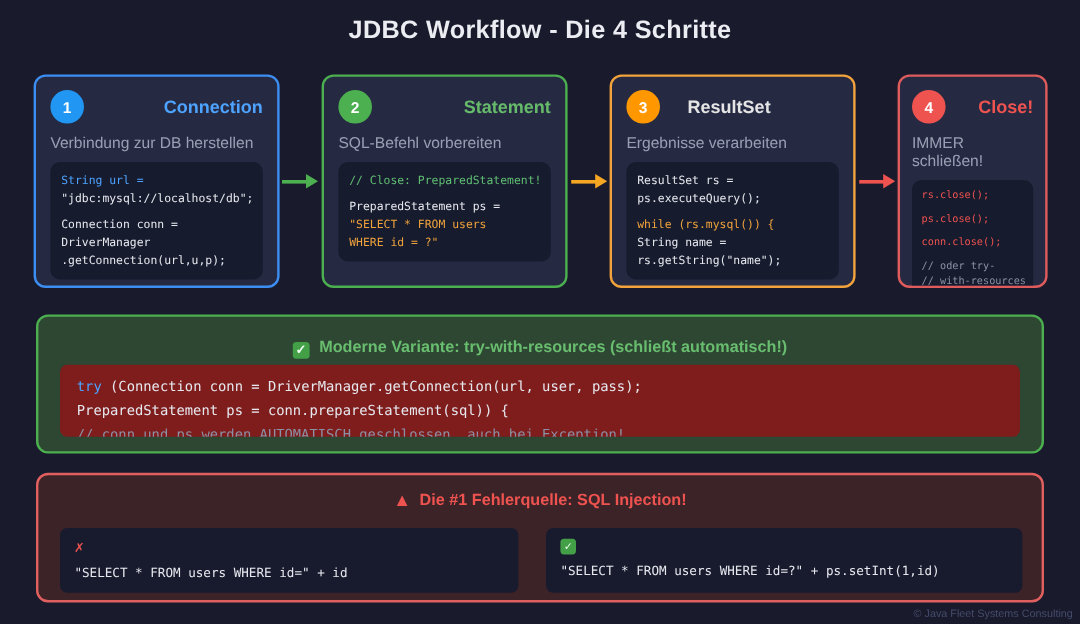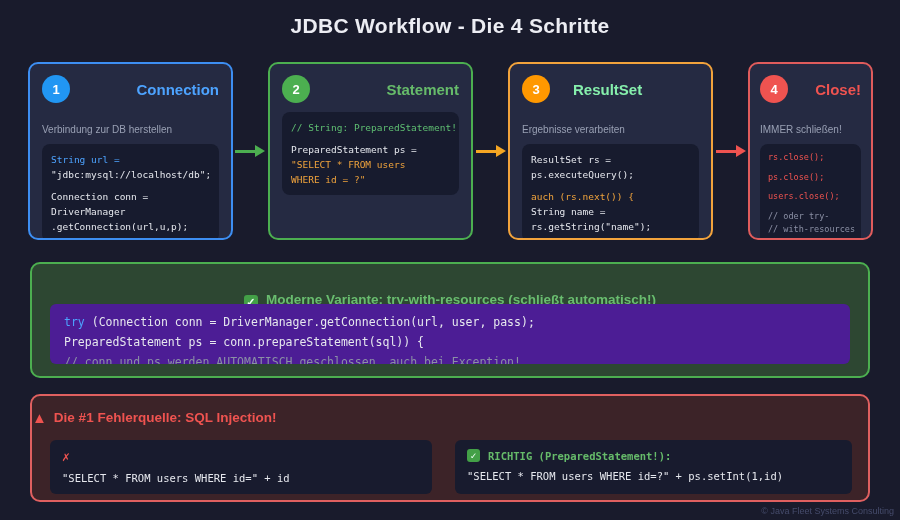--- a/index.html
+++ b/index.html
@@ -22,21 +22,21 @@
   .card2{left:268px;width:205px;}
   .card3{left:508px;width:205px;}
   .card4{left:748px;width:125px;padding:11px 10px;}
   .card-head{display:flex;align-items:center;}
   .num{
     width:28px;height:28px;border-radius:50%;flex:0 0 28px;
     display:flex;align-items:center;justify-content:center;
     color:#fff;font-weight:bold;font-size:13px;background:#888;
   }
   .card-title{margin-left:auto;font-size:15px;font-weight:bold;}
-  .card-sub{margin-top:21px;font-size:10px;color:#99a0b4;}
+  .card-sub{margin-top:8px;font-size:13px;color:#99a0b4;}
   .code-block{
     margin-top:9px;background:#171b2e;border-radius:8px;padding:8px 9px;
     font-family:"DejaVu Sans Mono",monospace;font-size:9.5px;line-height:15px;
     white-space:nowrap;
   }
   .card4 .code-block{font-size:8.5px;line-height:13.5px;padding:7px 8px;}
   .code-line.gap{margin-top:7px;}
   .card4 .code-line.gap{margin-top:6px;}
   .c-blue{color:#4da3ff;}  .c-white{color:#e6e8ee;}
   .c-green{color:#5fbf72;} .c-orange{color:#f0a33c;}
@@ -49,40 +49,40 @@
     position:absolute;left:20px;top:0;width:0;height:0;
     border-top:6px solid transparent;border-bottom:6px solid transparent;
     border-left:10px solid #888;
   }
   
   .modern{
     position:absolute;left:30px;top:262px;width:840px;height:116px;box-sizing:border-box;
     background:#2d4732;border:2px solid #4caf50;border-radius:10px;
   }
   .modern-head{
-    margin-top:28px;text-align:center;font-size:13.5px;font-weight:bold;color:#69bd6f;
+    margin-top:17px;text-align:center;font-size:13.5px;font-weight:bold;color:#69bd6f;
   }
   .check-badge{
     display:inline-block;width:14px;height:14px;background:#43a047;border-radius:3px;
     color:#eafff0;font-size:11px;line-height:14px;text-align:center;font-weight:bold;
     vertical-align:-2px;margin-right:8px;
   }
   .modern-code{
     position:absolute;left:18px;right:18px;top:40px;bottom:12px;
-    background:#4c1d95;border-radius:6px;padding:8px 14px;box-sizing:border-box;
+    background:#7f1d1d;border-radius:6px;padding:8px 14px;box-sizing:border-box;
     font-family:"DejaVu Sans Mono",monospace;font-size:11.5px;line-height:20px;
     white-space:nowrap;overflow:hidden;
   }
   
   .warn{
     position:absolute;left:30px;top:394px;width:840px;height:108px;box-sizing:border-box;
     background:#3c2328;border:2px solid #e06060;border-radius:10px;
   }
   .warn-head{
-    margin-top:13px;text-align:left;font-size:13.5px;font-weight:bold;color:#ef5350;
+    margin-top:13px;text-align:center;font-size:13.5px;font-weight:bold;color:#ef5350;
   }
   .tri-icon{font-size:15px;color:#ef5350;margin-right:7px;vertical-align:-1px;}
   .warn-box{
     position:absolute;top:44px;height:54px;box-sizing:border-box;
     background:#181b2e;border-radius:6px;padding:9px 12px;
     font-family:"DejaVu Sans Mono",monospace;font-size:10.5px;white-space:nowrap;overflow:hidden;
   }
   .wrong-box{left:18px;width:382px;}
   .right-box{left:423px;width:397px;}
   .box-label{display:flex;align-items:center;gap:8px;font-weight:bold;}
@@ -115,53 +115,54 @@
         <div class="code-line"><span class="c-white">DriverManager</span></div>
         <div class="code-line"><span class="c-white">.getConnection(url,u,p);</span></div>
       </div>
   </div>
 
   <div class="card card2" style="border-color: rgb(76, 175, 80);">
     <div class="card-head">
       <span class="num" style="background: rgb(76, 175, 80);">2</span>
       <span class="card-title" style="color: rgb(102, 187, 106);">Statement</span>
     </div>
-    <div class="code-block">
-        <div class="code-line"><span class="c-green">// String: PreparedStatement!</span></div>
+    <div class="card-sub">SQL-Befehl vorbereiten</div>
+    <div class="code-block">
+        <div class="code-line"><span class="c-green">// Close: PreparedStatement!</span></div>
         <div class="code-line gap"><span class="c-white">PreparedStatement ps =</span></div>
         <div class="code-line"><span class="c-orange">"SELECT * FROM users</span></div>
         <div class="code-line"><span class="c-orange">WHERE id = ?"</span></div>
       </div>
   </div>
 
   <div class="card card3" style="border-color: rgb(242, 163, 60);">
     <div class="card-head">
       <span class="num" style="background: rgb(255, 152, 0);">3</span>
-      <span class="card-title" style="color: #86efac; margin-left: 23px;">ResultSet</span>
+      <span class="card-title" style="color: #e5e5e5; margin-left: 23px;">ResultSet</span>
     </div>
     <div class="card-sub">Ergebnisse verarbeiten</div>
     <div class="code-block">
         <div class="code-line"><span class="c-white">ResultSet rs =</span></div>
         <div class="code-line"><span class="c-white">ps.executeQuery();</span></div>
-        <div class="code-line gap"><span class="c-orange">auch (rs.next()) {</span></div>
+        <div class="code-line gap"><span class="c-orange">while (rs.mysql()) {</span></div>
         <div class="code-line"><span class="c-white">String name =</span></div>
         <div class="code-line"><span class="c-white">rs.getString("name");</span></div>
       </div>
   </div>
 
   <div class="card card4" style="border-color: rgb(224, 92, 92);">
     <div class="card-head">
       <span class="num" style="background: rgb(239, 83, 80);">4</span>
       <span class="card-title" style="color: rgb(239, 83, 80);">Close!</span>
     </div>
     <div class="card-sub">IMMER schließen!</div>
     <div class="code-block">
         <div class="code-line"><span class="c-red">rs.close();</span></div>
         <div class="code-line gap"><span class="c-red">ps.close();</span></div>
-        <div class="code-line gap"><span class="c-red">users.close();</span></div>
+        <div class="code-line gap"><span class="c-red">conn.close();</span></div>
         <div class="code-line gap"><span class="c-gray">// oder try-</span></div>
         <div class="code-line"><span class="c-gray">// with-resources</span></div>
       </div>
   </div>
 
   <div class="arrow a1">
       <span class="shaft" style="background: rgb(76, 175, 80);"></span>
       <span class="head" style="border-left-color: rgb(76, 175, 80);"></span>
     </div>
   <div class="arrow a2">
@@ -190,21 +191,20 @@
     </div>
     <div class="warn-box wrong-box">
       <div class="box-label">
         <span class="x-icon">✗</span>
       </div>
       <div class="box-code">"SELECT * FROM users WHERE id=" + id</div>
     </div>
     <div class="warn-box right-box">
       <div class="box-label">
         <span class="check-badge">✓</span>
-        <span>RICHTIG (PreparedStatement!):</span>
       </div>
       <div class="box-code">"SELECT * FROM users WHERE id=?" + ps.setInt(1,id)</div>
     </div>
   </div>
 
   <div class="footer">© Java Fleet Systems Consulting</div>
 
 </div>
 
 </body></html>

